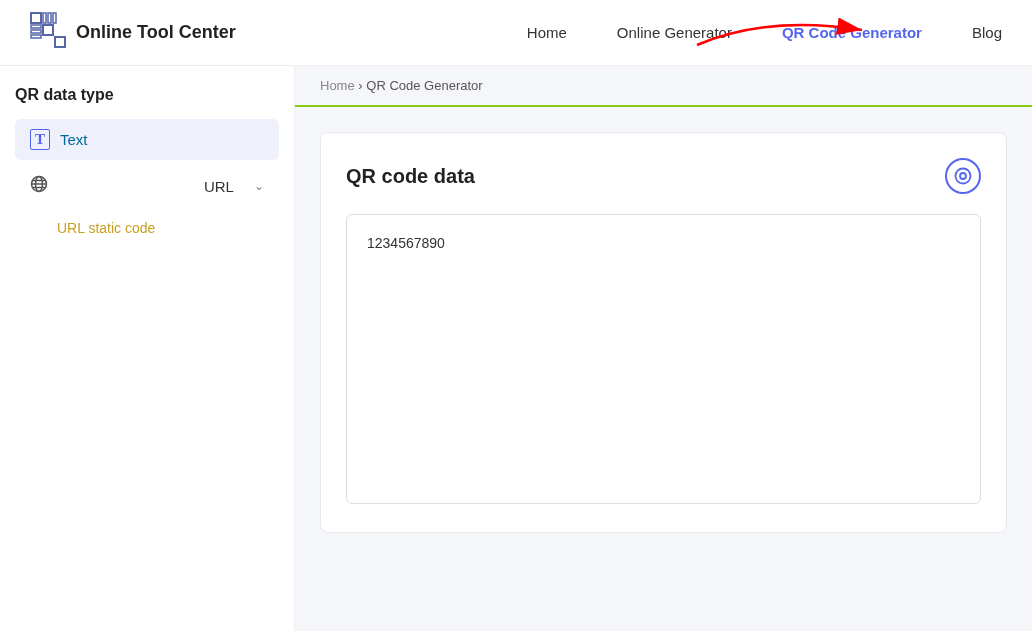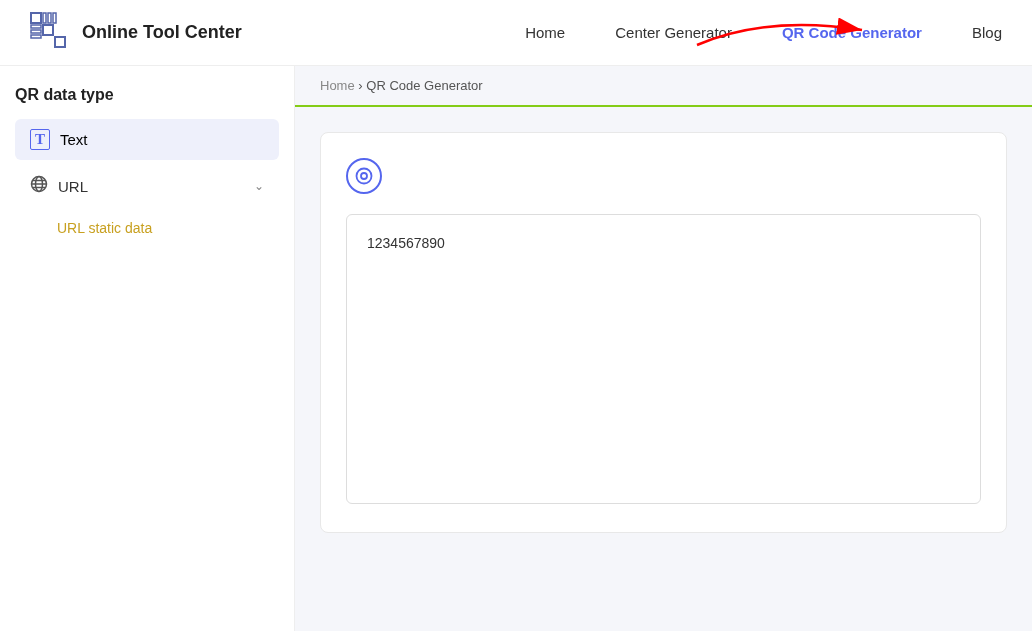--- a/index.html
+++ b/index.html
@@ -9,21 +9,21 @@
     .header {
       display: flex;
       align-items: center;
       padding: 12px 30px;
       border-bottom: 1px solid #eee;
       background: #fff;
     }
     .logo-area {
       display: flex;
       align-items: center;
-      gap: 16px;
+      gap: 10px;
       margin-right: auto;
     }
     .logo-icon {
       color: #5566aa;
       font-size: 28px;
       line-height: 1;
     }
     .logo-text {
       font-size: 18px;
       font-weight: bold;
@@ -77,30 +77,31 @@
     }
     .sidebar-item.active {
       background: #eef0fb;
     }
     .sidebar-item .item-icon {
       color: #5566ee;
       font-size: 16px;
     }
     .sidebar-item .item-label {
       font-size: 15px;
-      color: #000000;
+      color: #0369a1;
     }
     .sidebar-item-url {
       display: flex;
       align-items: center;
-      gap: 10px;
+      gap: 20px;
       padding: 10px 15px;
       border-radius: 6px;
       cursor: pointer;
       margin-bottom: 5px;
+      text-align: right;
     }
     .sidebar-item-url .item-icon {
       color: #555;
       font-size: 16px;
     }
     .sidebar-item-url .item-label {
       font-size: 15px;
       color: #333;
       flex: 1;
     }
@@ -205,21 +206,21 @@
           <rect x="18" y="1" width="3" height="10" stroke="#5566aa" stroke-width="1.5" fill="none"></rect>
           <rect x="23" y="1" width="3" height="10" stroke="#5566aa" stroke-width="1.5" fill="none"></rect>
           <rect x="25" y="25" width="10" height="10" stroke="#5566aa" stroke-width="2" fill="none"></rect>
           <rect x="13" y="13" width="10" height="10" stroke="#5566aa" stroke-width="2" fill="none"></rect>
         </svg>
       </div>
       <span class="logo-text">Online Tool Center</span>
     </div>
     <nav class="nav">
       <a class="nav-item">Home</a>
-      <a class="nav-item">Center Generator</a>
+      <a class="nav-item">Online Generator</a>
       <a class="nav-item active">QR Code Generator</a>
       <a class="nav-item">Blog</a>
     </nav>
 
     <div class="arrow-svg-container">
       <svg width="200" height="50" viewBox="0 0 200 50">
         <defs>
           <marker id="arrowhead" markerWidth="10" markerHeight="7" refX="10" refY="3.5" orient="auto">
             <polygon points="0 0, 10 3.5, 0 7" fill="red"></polygon>
           </marker>
@@ -246,33 +247,34 @@
             <ellipse cx="9" cy="9" rx="3.5" ry="7.5"></ellipse>
             <line x1="1.5" y1="9" x2="16.5" y2="9"></line>
             <line x1="2.5" y1="5.5" x2="15.5" y2="5.5"></line>
             <line x1="2.5" y1="12.5" x2="15.5" y2="12.5"></line>
           </svg>
         </span>
         <span class="item-label">URL</span>
         <span class="chevron">⌄</span>
       </div>
 
-      <div class="url-static-link">URL static data</div>
+      <div class="url-static-link">URL static code</div>
     </aside>
 
     <main class="main-content">
       <div class="breadcrumb">
         <a>Home</a>
         <span>›</span>
         <span>QR Code Generator</span>
       </div>
 
       <div class="content-area">
         <div class="qr-card">
           <div class="qr-card-header">
+            <h2 class="qr-card-title">QR code data</h2>
             <div class="qr-settings-icon">
               <svg width="18" height="18" viewBox="0 0 18 18" fill="none" stroke="#5566ee" stroke-width="1.8">
                 <circle cx="9" cy="9" r="3"></circle>
                 <circle cx="9" cy="9" r="7.5"></circle>
               </svg>
             </div>
           </div>
           <textarea class="qr-textarea" style="">1234567890</textarea>
         </div>
       </div>

